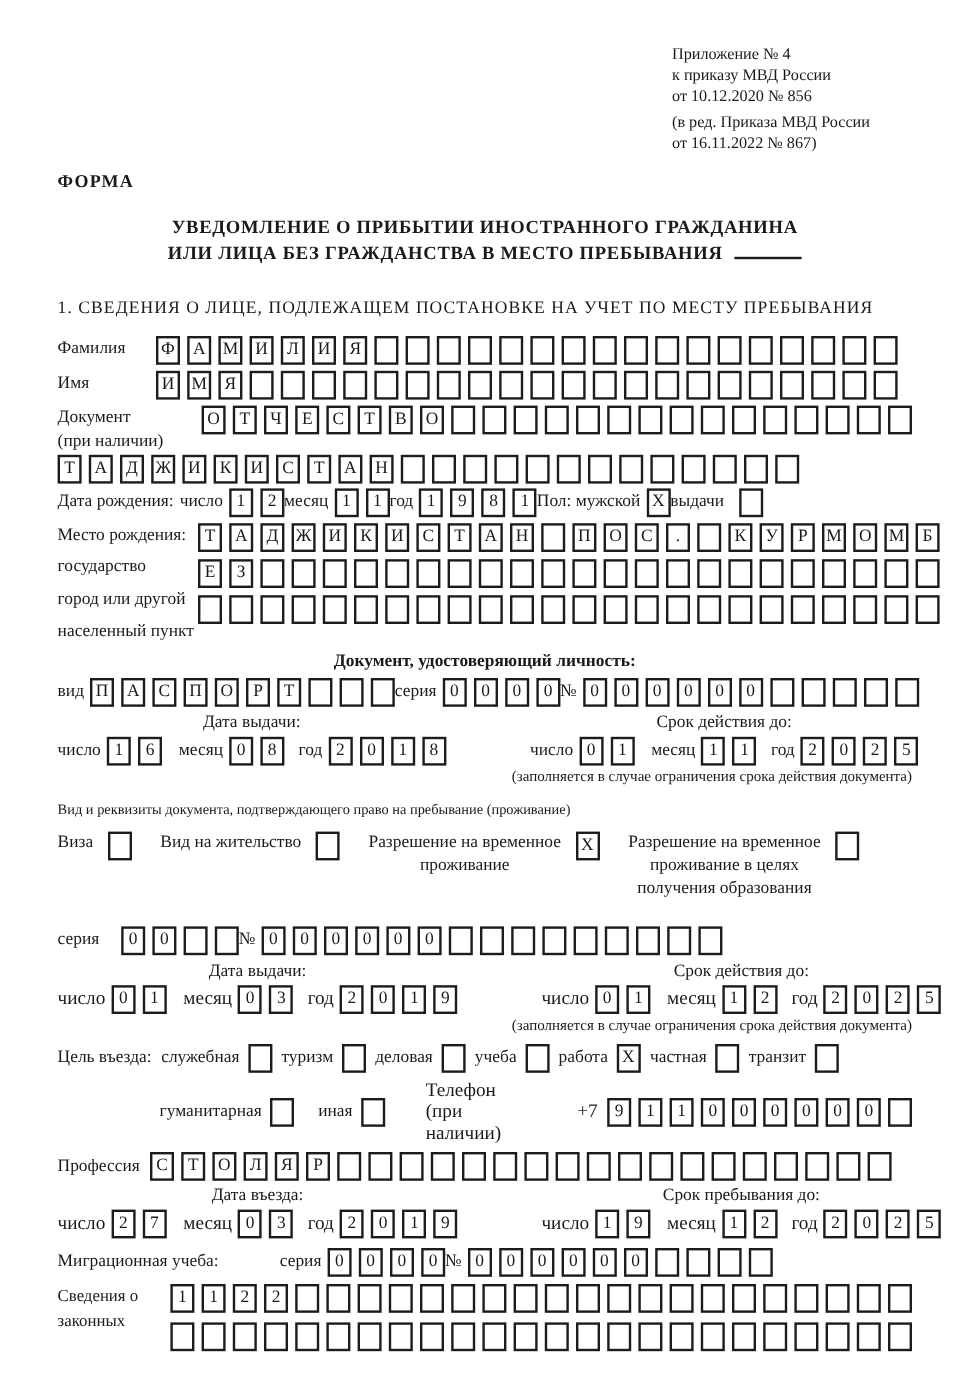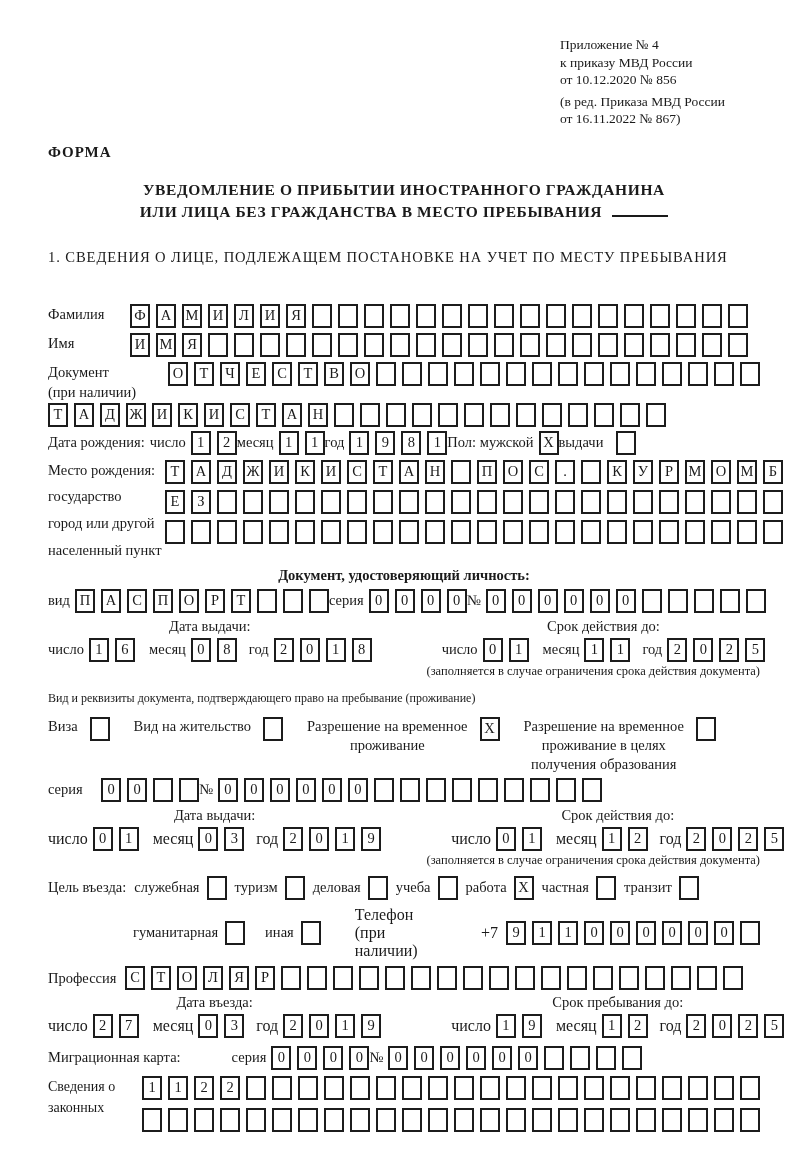--- a/index.html
+++ b/index.html
@@ -39,21 +39,21 @@
   
   .datepair{display:flex;margin-bottom:2px;margin-top:3px;}
   .dp-col{display:flex;flex-direction:column;}
   .dp-left{width:352px;margin-right:70px;}
   .dp-head{text-align:center;font-size:14.5px;margin-bottom:3px;}
   .dp-row{display:flex;align-items:center;}
   .dp-note{font-size:12.5px;text-align:right;margin:2px 0 8px;}
 
   .intro{font-size:12px;line-height:22px;margin-top:4px;}
 
-  .permits{display:flex;align-items:flex-start;column-gap:24px;margin:8px 0 4px;}
+  .permits{display:flex;align-items:flex-start;column-gap:24px;margin:8px 0 22px;}
   .permit{display:flex;align-items:flex-start;column-gap:12px;}
   .permit .plbl{font-size:14.5px;line-height:19px;text-align:center;}
   .permit .plbl span{display:block;}
 
   .purpose-row{display:flex;align-items:center;margin-bottom:6px;column-gap:8px;}
   .purpose{display:flex;align-items:center;column-gap:7px;}
   .purpose .t{font-size:14.5px;}
 
   .reps{display:flex;margin-top:6px;}
   .reps .lblcol{width:94px;font-size:14px;line-height:21.5px;flex:0 0 auto;}
@@ -78,21 +78,21 @@
 
   <div class="form-label">ФОРМА</div>
 
   <div class="title">
     <div>УВЕДОМЛЕНИЕ О ПРИБЫТИИ ИНОСТРАННОГО ГРАЖДАНИНА</div>
     <div><span>ИЛИ ЛИЦА БЕЗ ГРАЖДАНСТВА В МЕСТО ПРЕБЫВАНИЯ</span><span class="title-underline"></span></div>
   </div>
 
   <div class="section1">1. СВЕДЕНИЯ О ЛИЦЕ, ПОДЛЕЖАЩЕМ ПОСТАНОВКЕ НА УЧЕТ ПО МЕСТУ ПРЕБЫВАНИЯ</div>
 
-  <div class="frow" style="margin-top:38px;">
+  <div class="frow" style="margin-top:14px;">
     <div class="lbl w-sur">Фамилия</div>
     <div class="cells">
         <span class="cell">Ф</span>
         <span class="cell">А</span>
         <span class="cell">М</span>
         <span class="cell">И</span>
         <span class="cell">Л</span>
         <span class="cell">И</span>
         <span class="cell">Я</span>
         <span class="cell"></span>
@@ -675,21 +675,21 @@
             <span class="cell">2</span>
             <span class="cell">0</span>
             <span class="cell">2</span>
             <span class="cell">5</span>
           </span>
       </div>
     </div>
   </div>
 
   <div class="inlinerow" style="margin-top:8px;">
-    <span class="t">Миграционная карта:</span>
+    <span class="t">Миграционная учеба:</span>
     <span class="t" style="margin-left:46px;">серия</span>
     <span class="cells">
         <span class="cell">0</span>
         <span class="cell">0</span>
         <span class="cell">0</span>
         <span class="cell">0</span>
       </span>
     <span class="t ml8">№</span>
     <span class="cells">
         <span class="cell">0</span>

